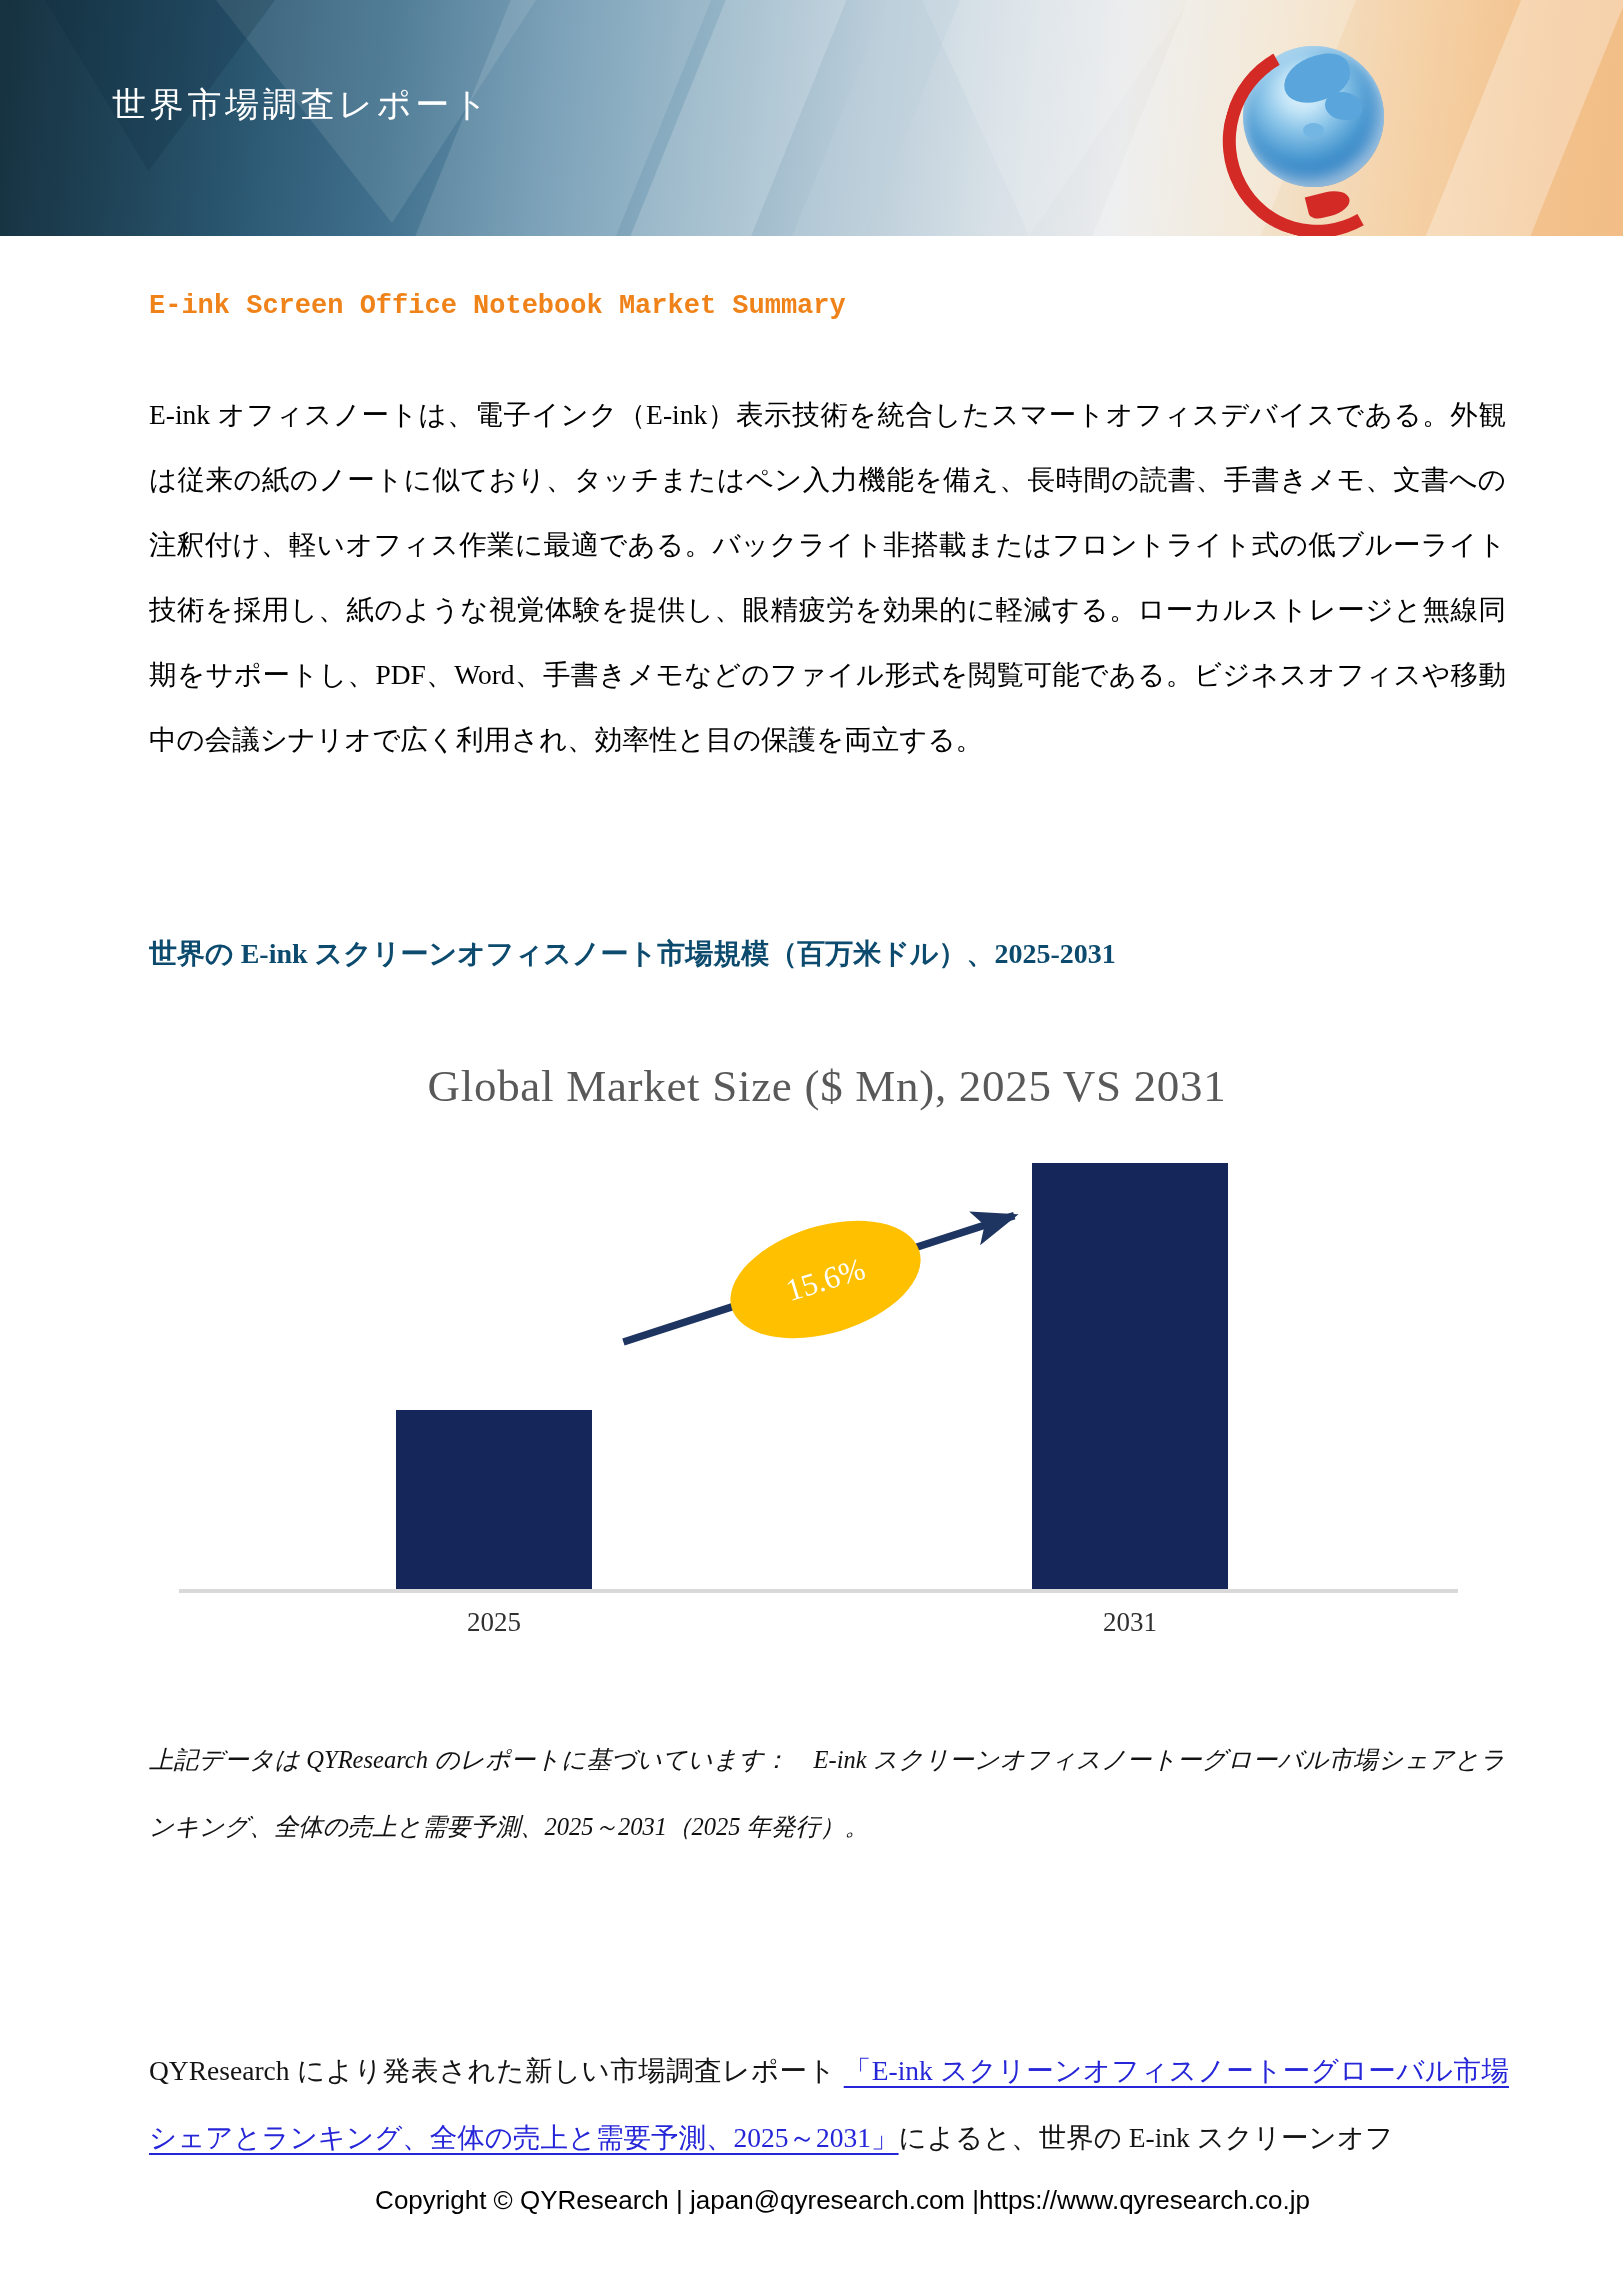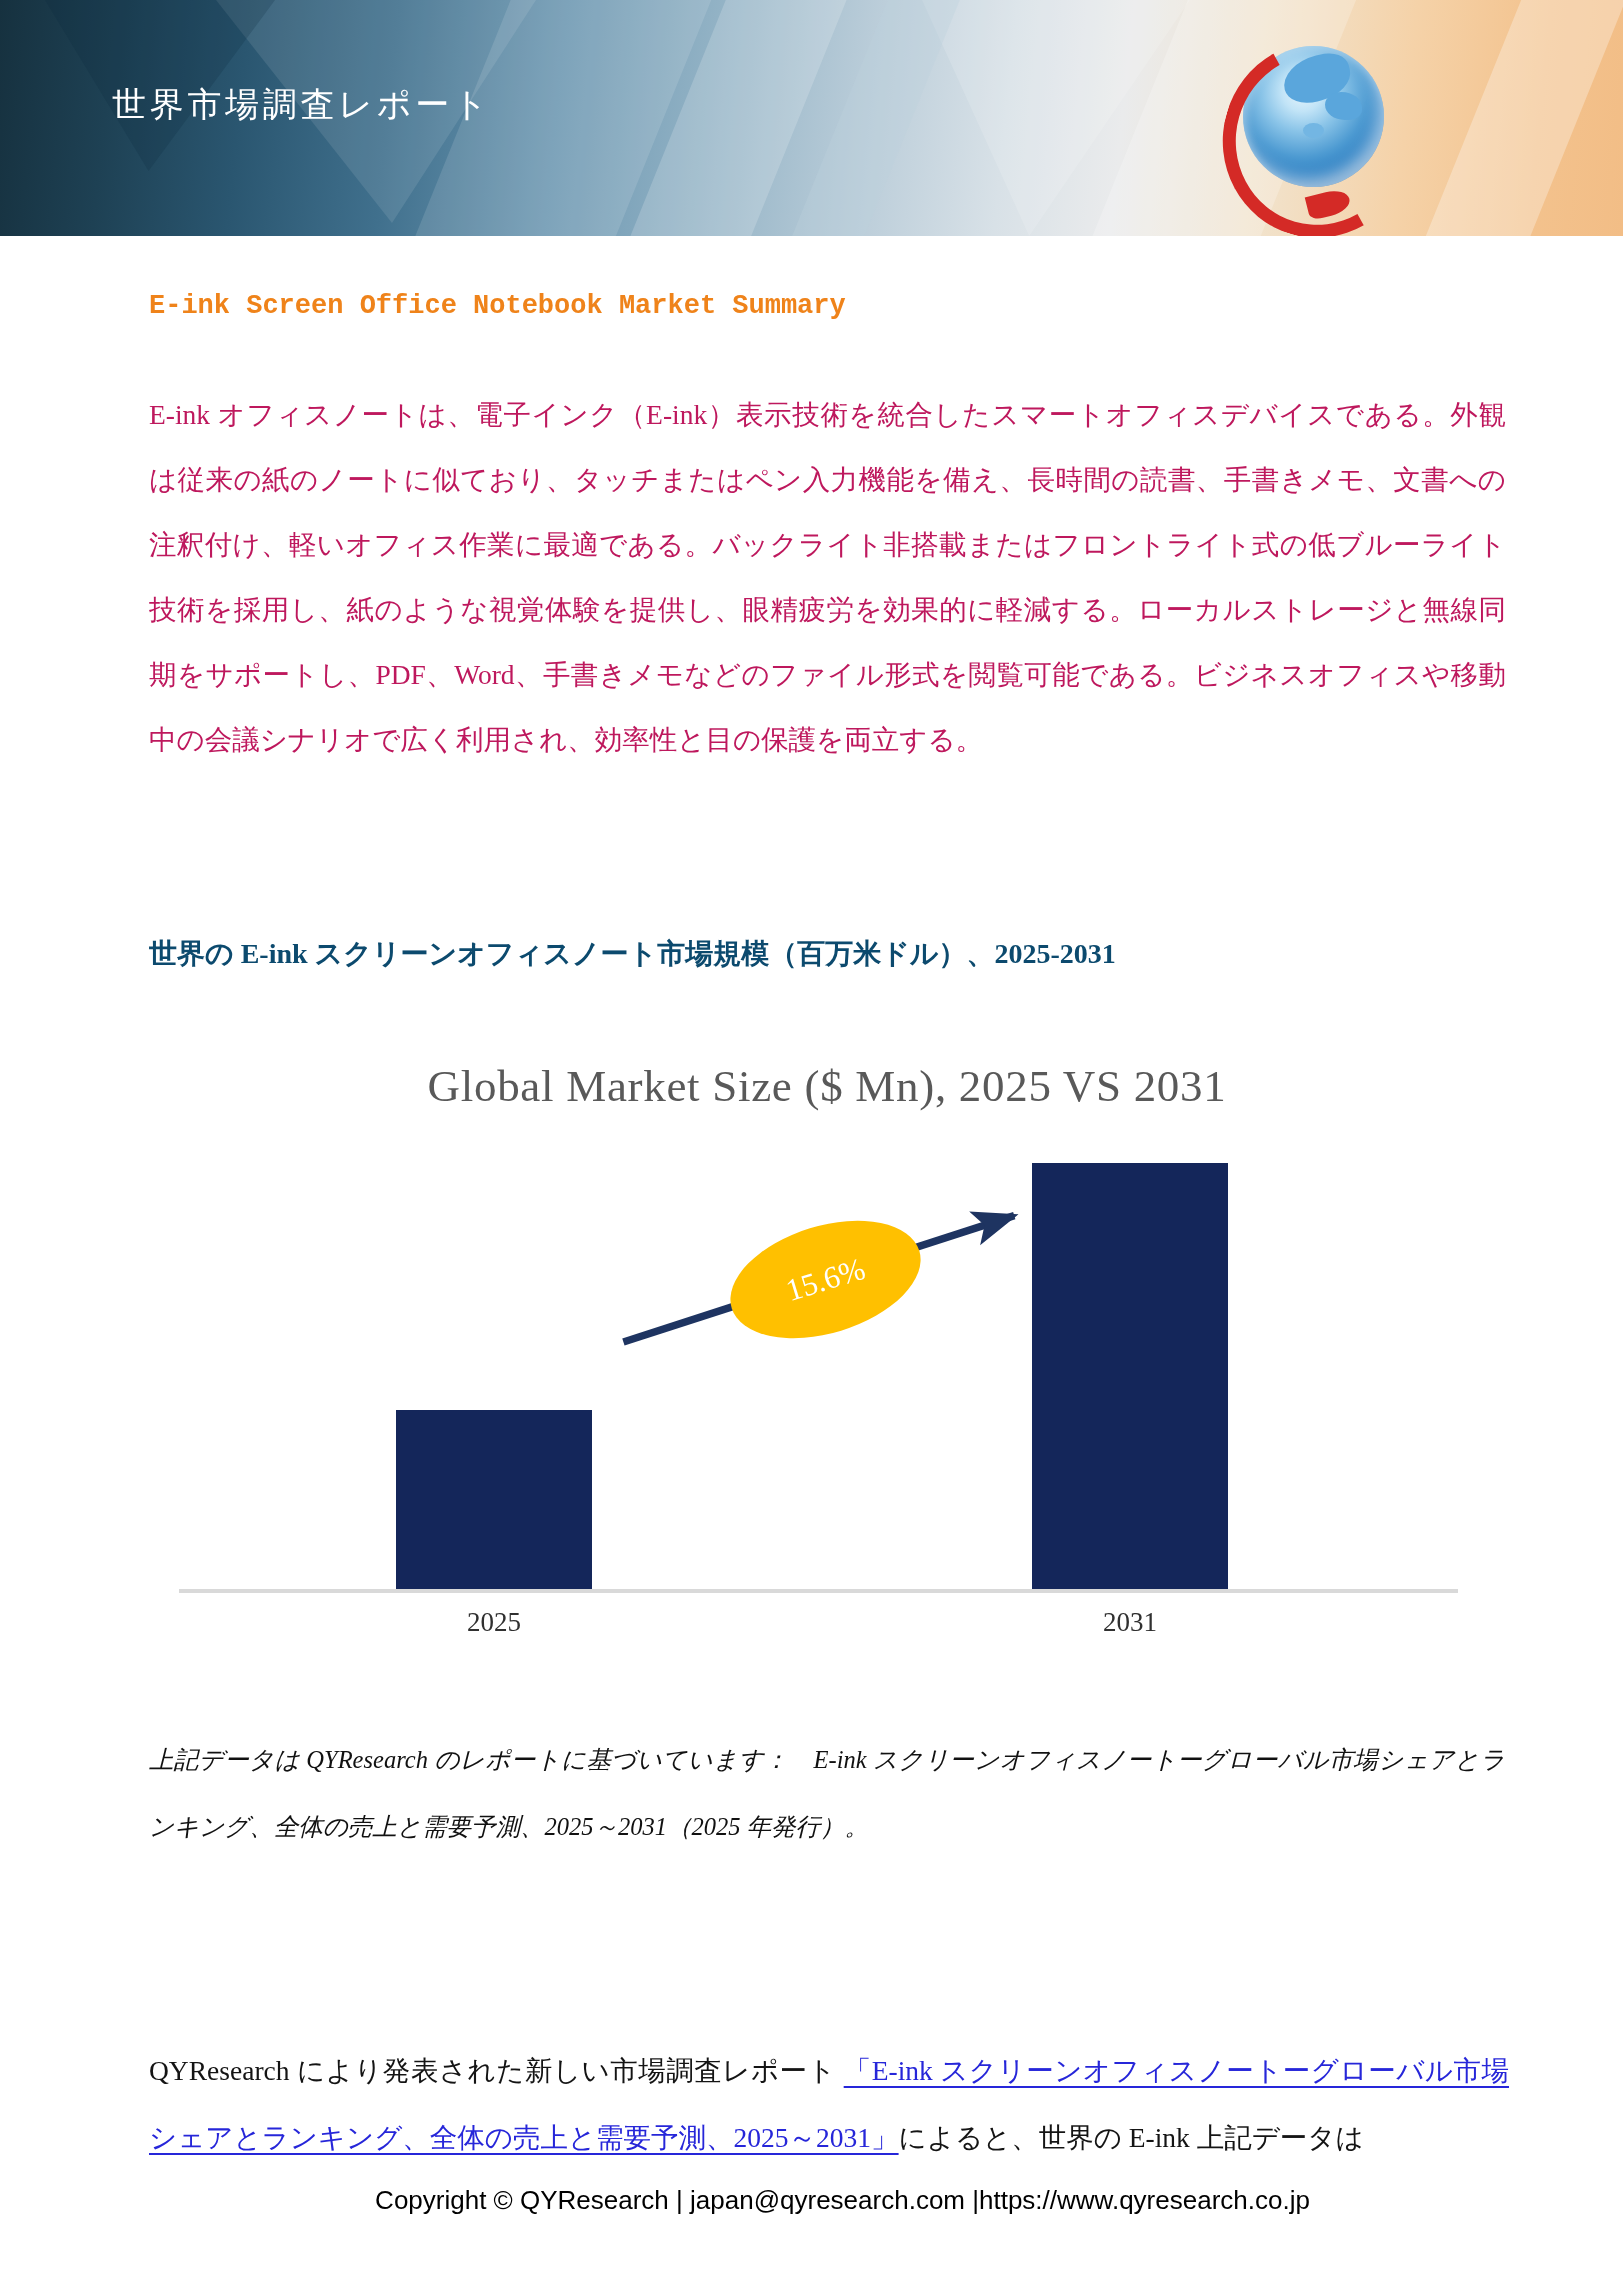--- a/index.html
+++ b/index.html
@@ -60,21 +60,21 @@
   .esearch { font-size:42px; font-weight:bold; color:#19689B; letter-spacing:0.7px; }
 
   
   .summary-heading {
     position:absolute; left:149px; top:291px; margin:0;
     font-family:"Liberation Mono","DejaVu Sans Mono",monospace;
     font-size:27px; font-weight:bold; color:#EF831A; white-space:nowrap;
   }
   .summary-body {
     position:absolute; left:149px; top:382px; width:1357px; margin:0;
-    font-size:27.5px; line-height:65px; text-align:justify; color:#be185d;
+    font-size:27.5px; line-height:65px; text-align:justify; color:#000000;
   }
   .market-heading {
     position:absolute; left:149px; top:935px; margin:0;
     font-size:28px; font-weight:bold; color:#0c4a6e; white-space:nowrap;
   }
 
   
   .chart { position:absolute; left:149px; top:1041px; width:1356px; height:639px; }
   .chart-title {
     position:absolute; left:0; top:19.3px; width:100%; text-align:center;
@@ -157,18 +157,18 @@
       </g>
     </svg>
 
     <div class="axis-line"></div>
     <div class="tick tick-a">2025</div>
     <div class="tick tick-b">2031</div>
   </section>
 
   <p class="source-note">上記データは QYResearch のレポートに基づいています：　E-ink スクリーンオフィスノートーグローバル市場シェアとランキング、全体の売上と需要予測、2025～2031（2025 年発行）。</p>
 
-  <p class="closing"><span>QYResearch により発表された新しい市場調査レポート </span><a href="#" class="report-link">「E-ink スクリーンオフィスノートーグローバル市場シェアとランキング、全体の売上と需要予測、2025～2031」</a><span>によると、世界の E-ink 上記データは</span></p>
+  <p class="closing"><span>QYResearch により発表された新しい市場調査レポート </span><a href="#" class="report-link">「E-ink スクリーンオフィスノートーグローバル市場シェアとランキング、全体の売上と需要予測、2025～2031」</a><span>によると、世界の E-ink スクリーンオフ</span></p>
 
   <footer class="footer">Copyright © QYResearch | japan@qyresearch.com |https://www.qyresearch.co.jp</footer>
 
 </div>
 
 
 </body></html>

